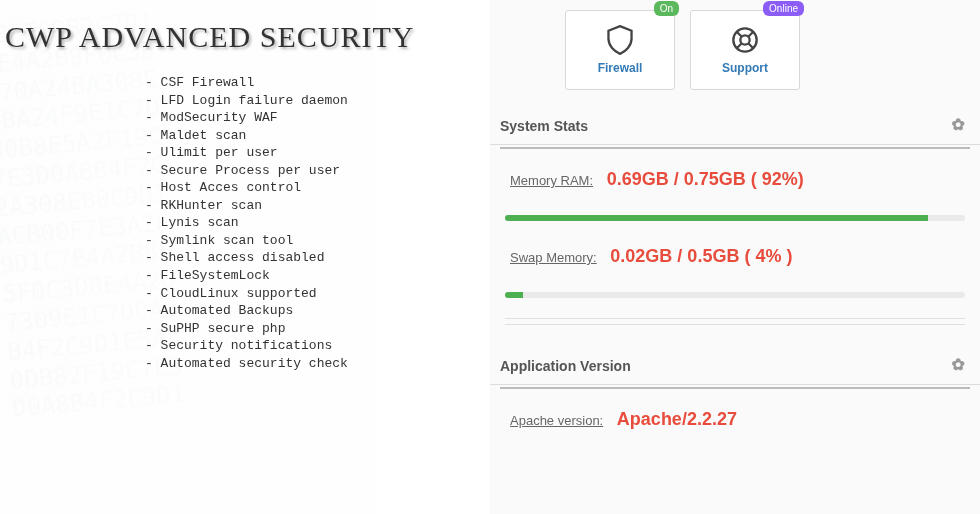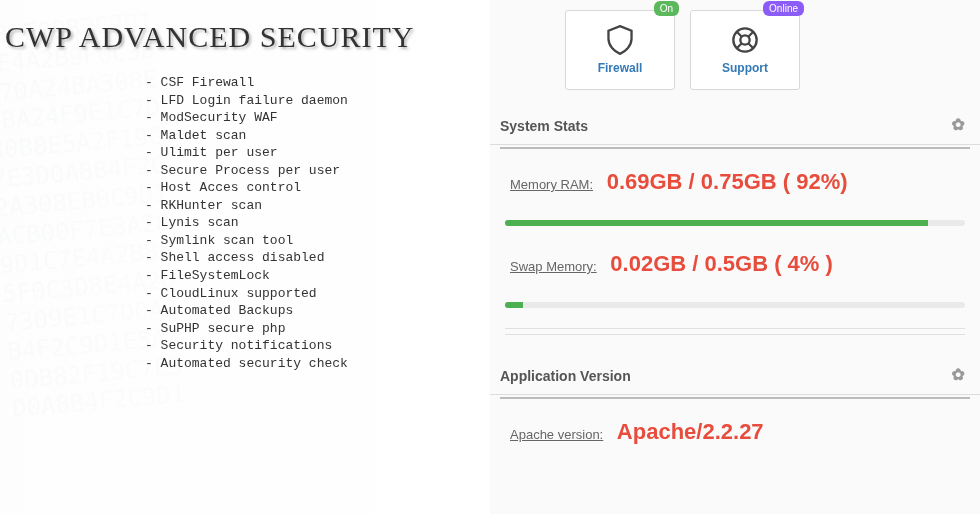--- a/index.html
+++ b/index.html
@@ -131,21 +131,21 @@
       padding: 5px 15px 15px 20px;
       font-size: 13px;
       color: #666;
     }
     .stat-label {
       display: inline-block;
       text-decoration: underline;
     }
     .stat-value {
       color: #e74c3c;
-      font-size: 22px;
+      font-size: 18px;
       font-weight: bold;
       margin-left: 10px;
     }
     .progress-track {
       height: 6px;
       background: #eaeaea;
       border-radius: 3px;
       margin: 10px 15px 20px 15px;
       overflow: hidden;
     }

